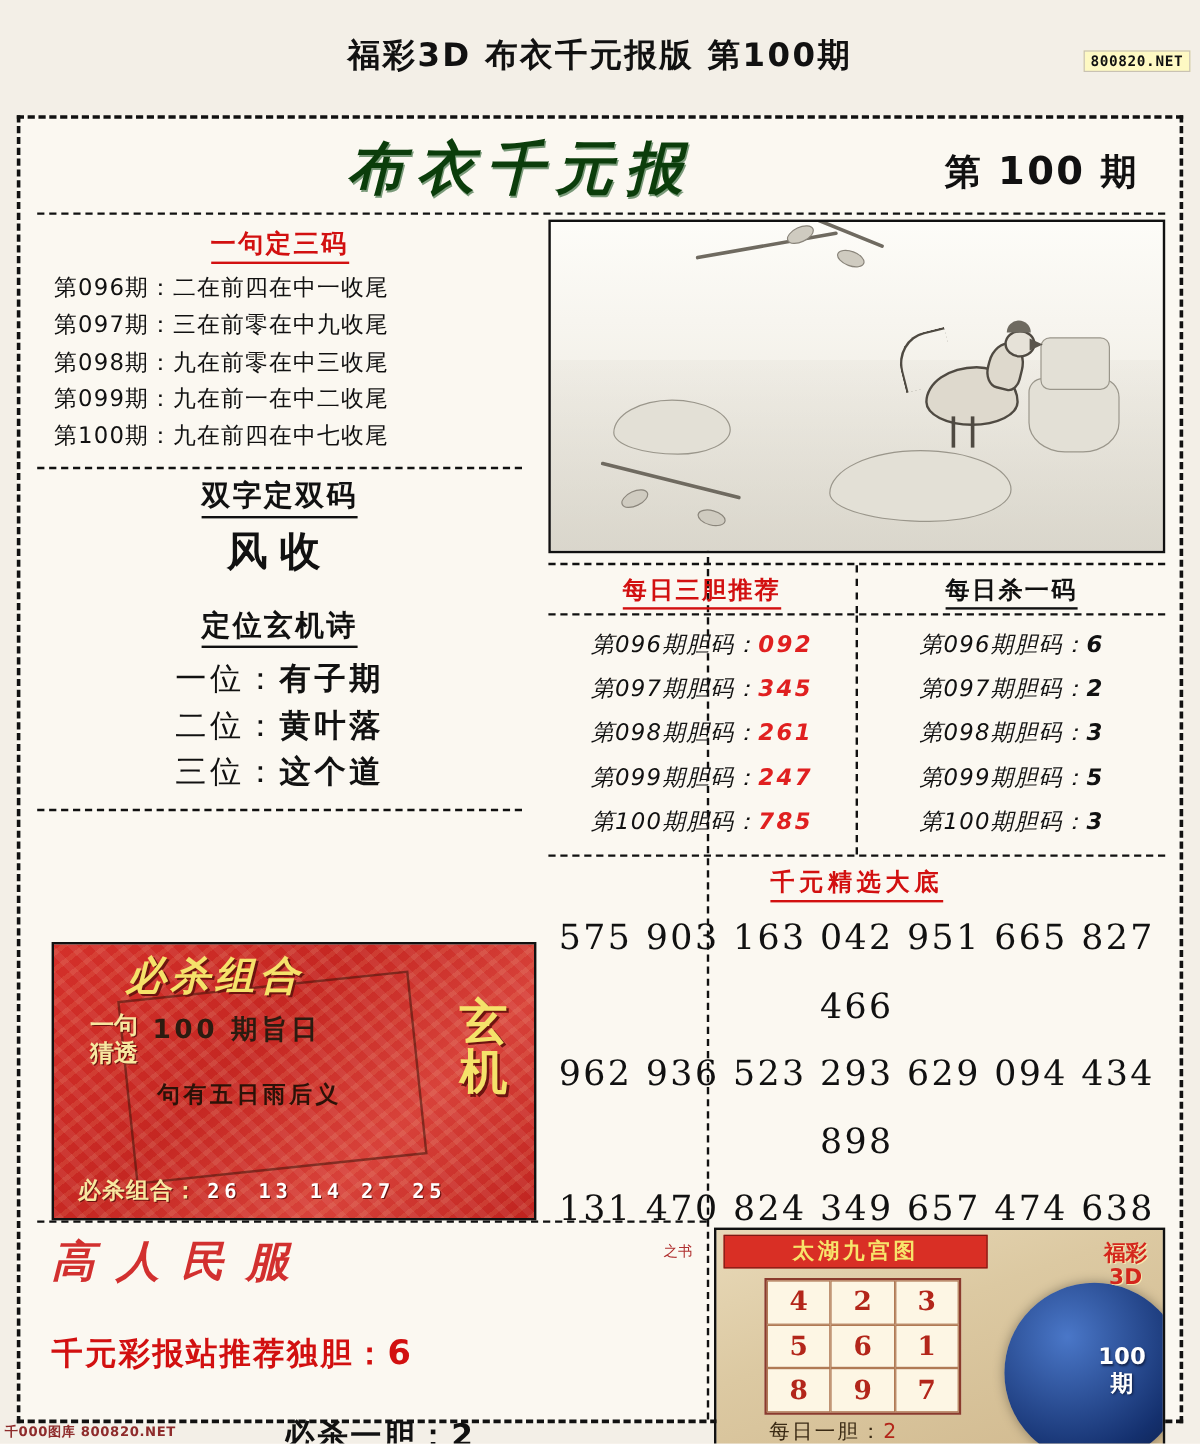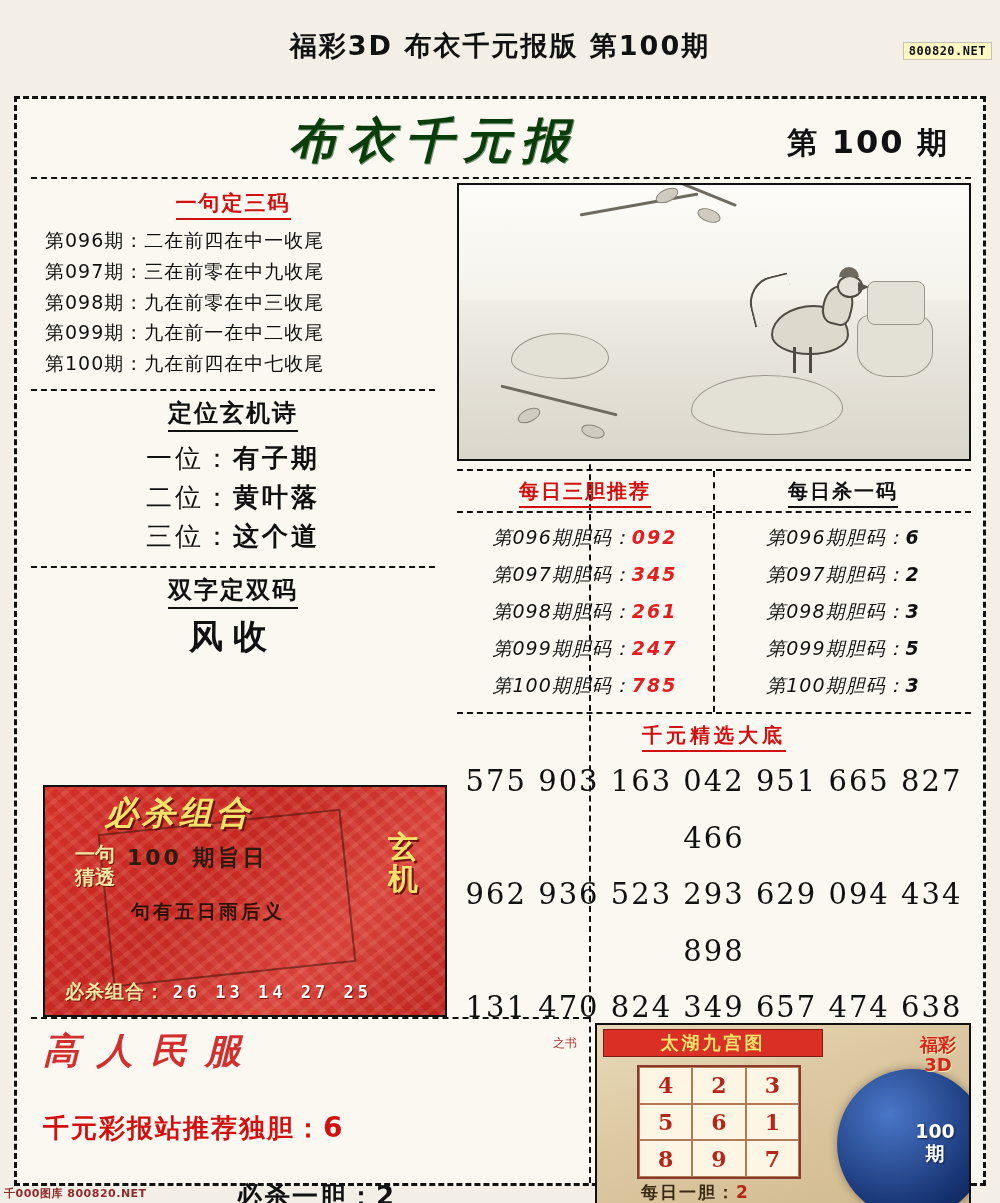--- a/index.html
+++ b/index.html
@@ -113,21 +113,21 @@
     position:absolute;left:82px;top:56px;
     font-size:22px;font-weight:bold;color:#2b1b10;letter-spacing:3px;
   }
   .taihu-left{
     position:absolute;left:30px;top:56px;width:40px;
     font-size:20px;font-weight:bold;color:#f7e7a0;line-height:1.15;
     text-shadow:1px 1px 0 #6d1410;
   }
   .taihu-right{
     position:absolute;right:16px;top:44px;width:52px;
-    font-size:30px;font-weight:bold;color:#f5e26a;line-height:1.05;
+    font-size:40px;font-weight:bold;color:#f5e26a;line-height:1.05;
     text-shadow:2px 2px 0 #6d1410;text-align:center;
     font-family:"DejaVu Serif","Liberation Serif",serif;
   }
   .taihu-poem{
     position:absolute;left:86px;top:112px;
     font-size:19px;font-weight:bold;color:#2b1208;letter-spacing:3px;
   }
   .taihu-diamond{
     position:absolute;left:60px;top:34px;width:240px;height:150px;
     border:2px solid rgba(60,20,10,.55);transform:rotate(-6deg);
@@ -294,21 +294,21 @@
     background:#fdf6e4;border:2px solid #8a3b2d;
   }
   .grid div{
     border:1px solid #b07a55;
     display:flex;align-items:center;justify-content:center;
     font-size:22px;font-weight:bold;color:#b3261a;
     font-family:"DejaVu Serif","Liberation Serif",serif;
   }
   .jgt-daily{
     position:absolute;left:44px;top:156px;
-    font-size:17px;font-weight:bold;color:#3a2a14;letter-spacing:2px;
+    font-size:17px;font-weight:normal;color:#3a2a14;letter-spacing:2px;
   }
   .jgt-daily .v{color:#b3261a;}
   
   .vdiv{
     position:absolute;left:572px;top:84px;width:0;height:1000px;
     border-left:2px dashed #111;
   }
   .hdiv-bottom{
     position:absolute;left:14px;top:918px;width:558px;height:0;
     border-top:2px dashed #111;
@@ -340,40 +340,40 @@
 
     <div class="sec">
       <span class="sec-title"><u>一句定三码</u></span>
       <div class="line-list">
         <div class="row">第096期：二在前四在中一收尾</div>
         <div class="row">第097期：三在前零在中九收尾</div>
         <div class="row">第098期：九在前零在中三收尾</div>
         <div class="row">第099期：九在前一在中二收尾</div>
         <div class="row">第100期：九在前四在中七收尾</div>
       </div>
+    </div>
+
+    <div class="sec" style="border-bottom:none;">
+      <span class="sec-title black"><u>双字定双码</u></span>
+      <div class="twochar">风收</div>
     </div>
 
     <div class="sec">
       <span class="sec-title black"><u>定位玄机诗</u></span>
       <div class="poem">
         <div class="prow">
           <span class="pos">一位：</span><span>有子期</span>
         </div>
         <div class="prow">
           <span class="pos">二位：</span><span>黄叶落</span>
         </div>
         <div class="prow">
           <span class="pos">三位：</span><span>这个道</span>
         </div>
       </div>
-    </div>
-
-    <div class="sec" style="border-bottom:none;">
-      <span class="sec-title black"><u>双字定双码</u></span>
-      <div class="twochar">风收</div>
     </div>
 
   </div>
 
   <div class="taihu">
     <div class="taihu-diamond"></div>
     <div class="taihu-title">必杀组合</div>
     <div class="taihu-left">一句猜透</div>
     <div class="taihu-issue">100 期旨日</div>
     <div class="taihu-right">玄机</div>

